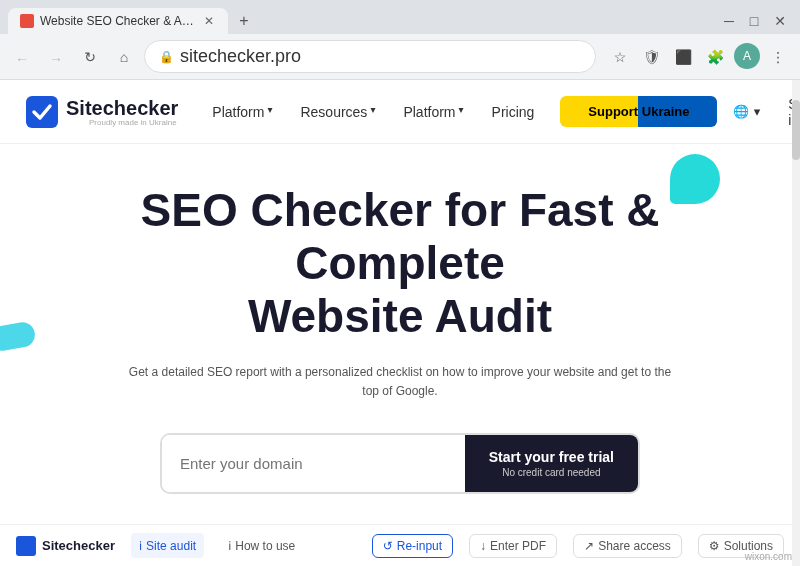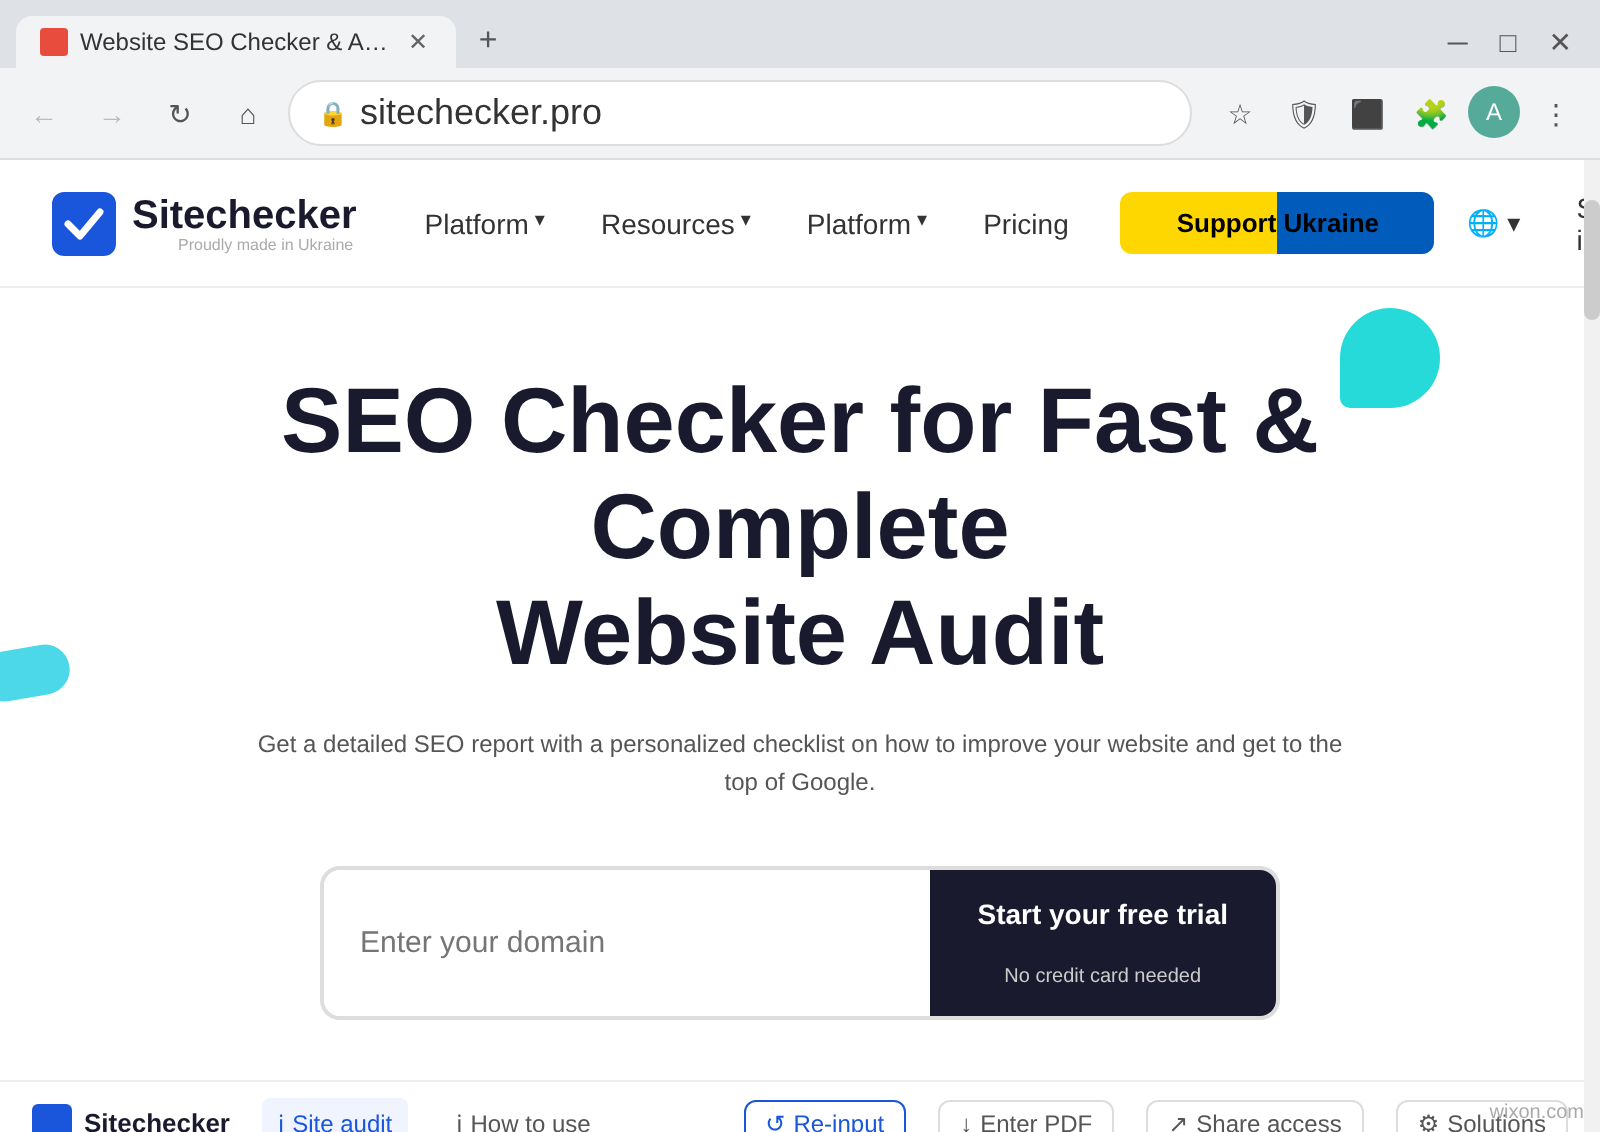--- a/index.html
+++ b/index.html
@@ -46,21 +46,21 @@
     .hero-title { font-size: 46px; font-weight: 700; color: #1a1a2e; line-height: 1.15; margin-bottom: 20px; }
     .hero-subtitle { font-size: 12px; color: #555; line-height: 1.6; margin-bottom: 32px; max-width: 560px; margin-left: auto; margin-right: auto; }
 
     
     .deco-cyan-top { position: absolute; top: 10px; right: 80px; width: 50px; height: 50px; background: #00d4d4; border-radius: 50% 50% 50% 10%; opacity: 0.85; }
     .deco-cyan-left { position: absolute; left: -10px; top: 180px; width: 45px; height: 25px; background: #00c8e0; border-radius: 20px; opacity: 0.7; transform: rotate(-10deg); }
 
     
     .search-bar { display: flex; max-width: 480px; margin: 0 auto; border: 2px solid #ddd; border-radius: 10px; overflow: hidden; }
     .search-input { flex: 1; padding: 14px 18px; font-size: 15px; color: #999; border: none; outline: none; }
-    .search-cta { background: #1a1a2e; color: #fff; padding: 14px 24px; font-size: 14px; font-weight: 600; cursor: pointer; display: flex; flex-direction: column; align-items: center; white-space: nowrap; gap: 16px; }
+    .search-cta { background: #1a1a2e; color: #fff; padding: 14px 24px; font-size: 14px; font-weight: 600; cursor: pointer; display: flex; flex-direction: column; align-items: center; white-space: nowrap; }
     .search-cta-sub { font-size: 10px; font-weight: 400; color: #ccc; margin-top: 2px; }
 
     
     .bottom-strip { position: absolute; bottom: 0; left: 0; right: 0; background: #fff; border-top: 1px solid #eee; padding: 8px 16px; display: flex; align-items: center; gap: 16px; }
     .bottom-logo { display: flex; align-items: center; gap: 6px; font-size: 13px; font-weight: 700; color: #1a1a2e; }
     .bottom-logo-check { width: 20px; height: 20px; background: #1a56db; display: inline-block; border-radius: 3px; }
     .bottom-tab { font-size: 12px; color: #555; padding: 4px 8px; border-radius: 4px; cursor: pointer; display: flex; align-items: center; gap: 4px; }
     .bottom-tab.active { background: #f0f4ff; color: #1a56db; }
     .bottom-spacer { flex: 1; }
     .bottom-action { font-size: 12px; color: #555; border: 1px solid #ddd; padding: 4px 10px; border-radius: 6px; cursor: pointer; display: flex; align-items: center; gap: 4px; }

